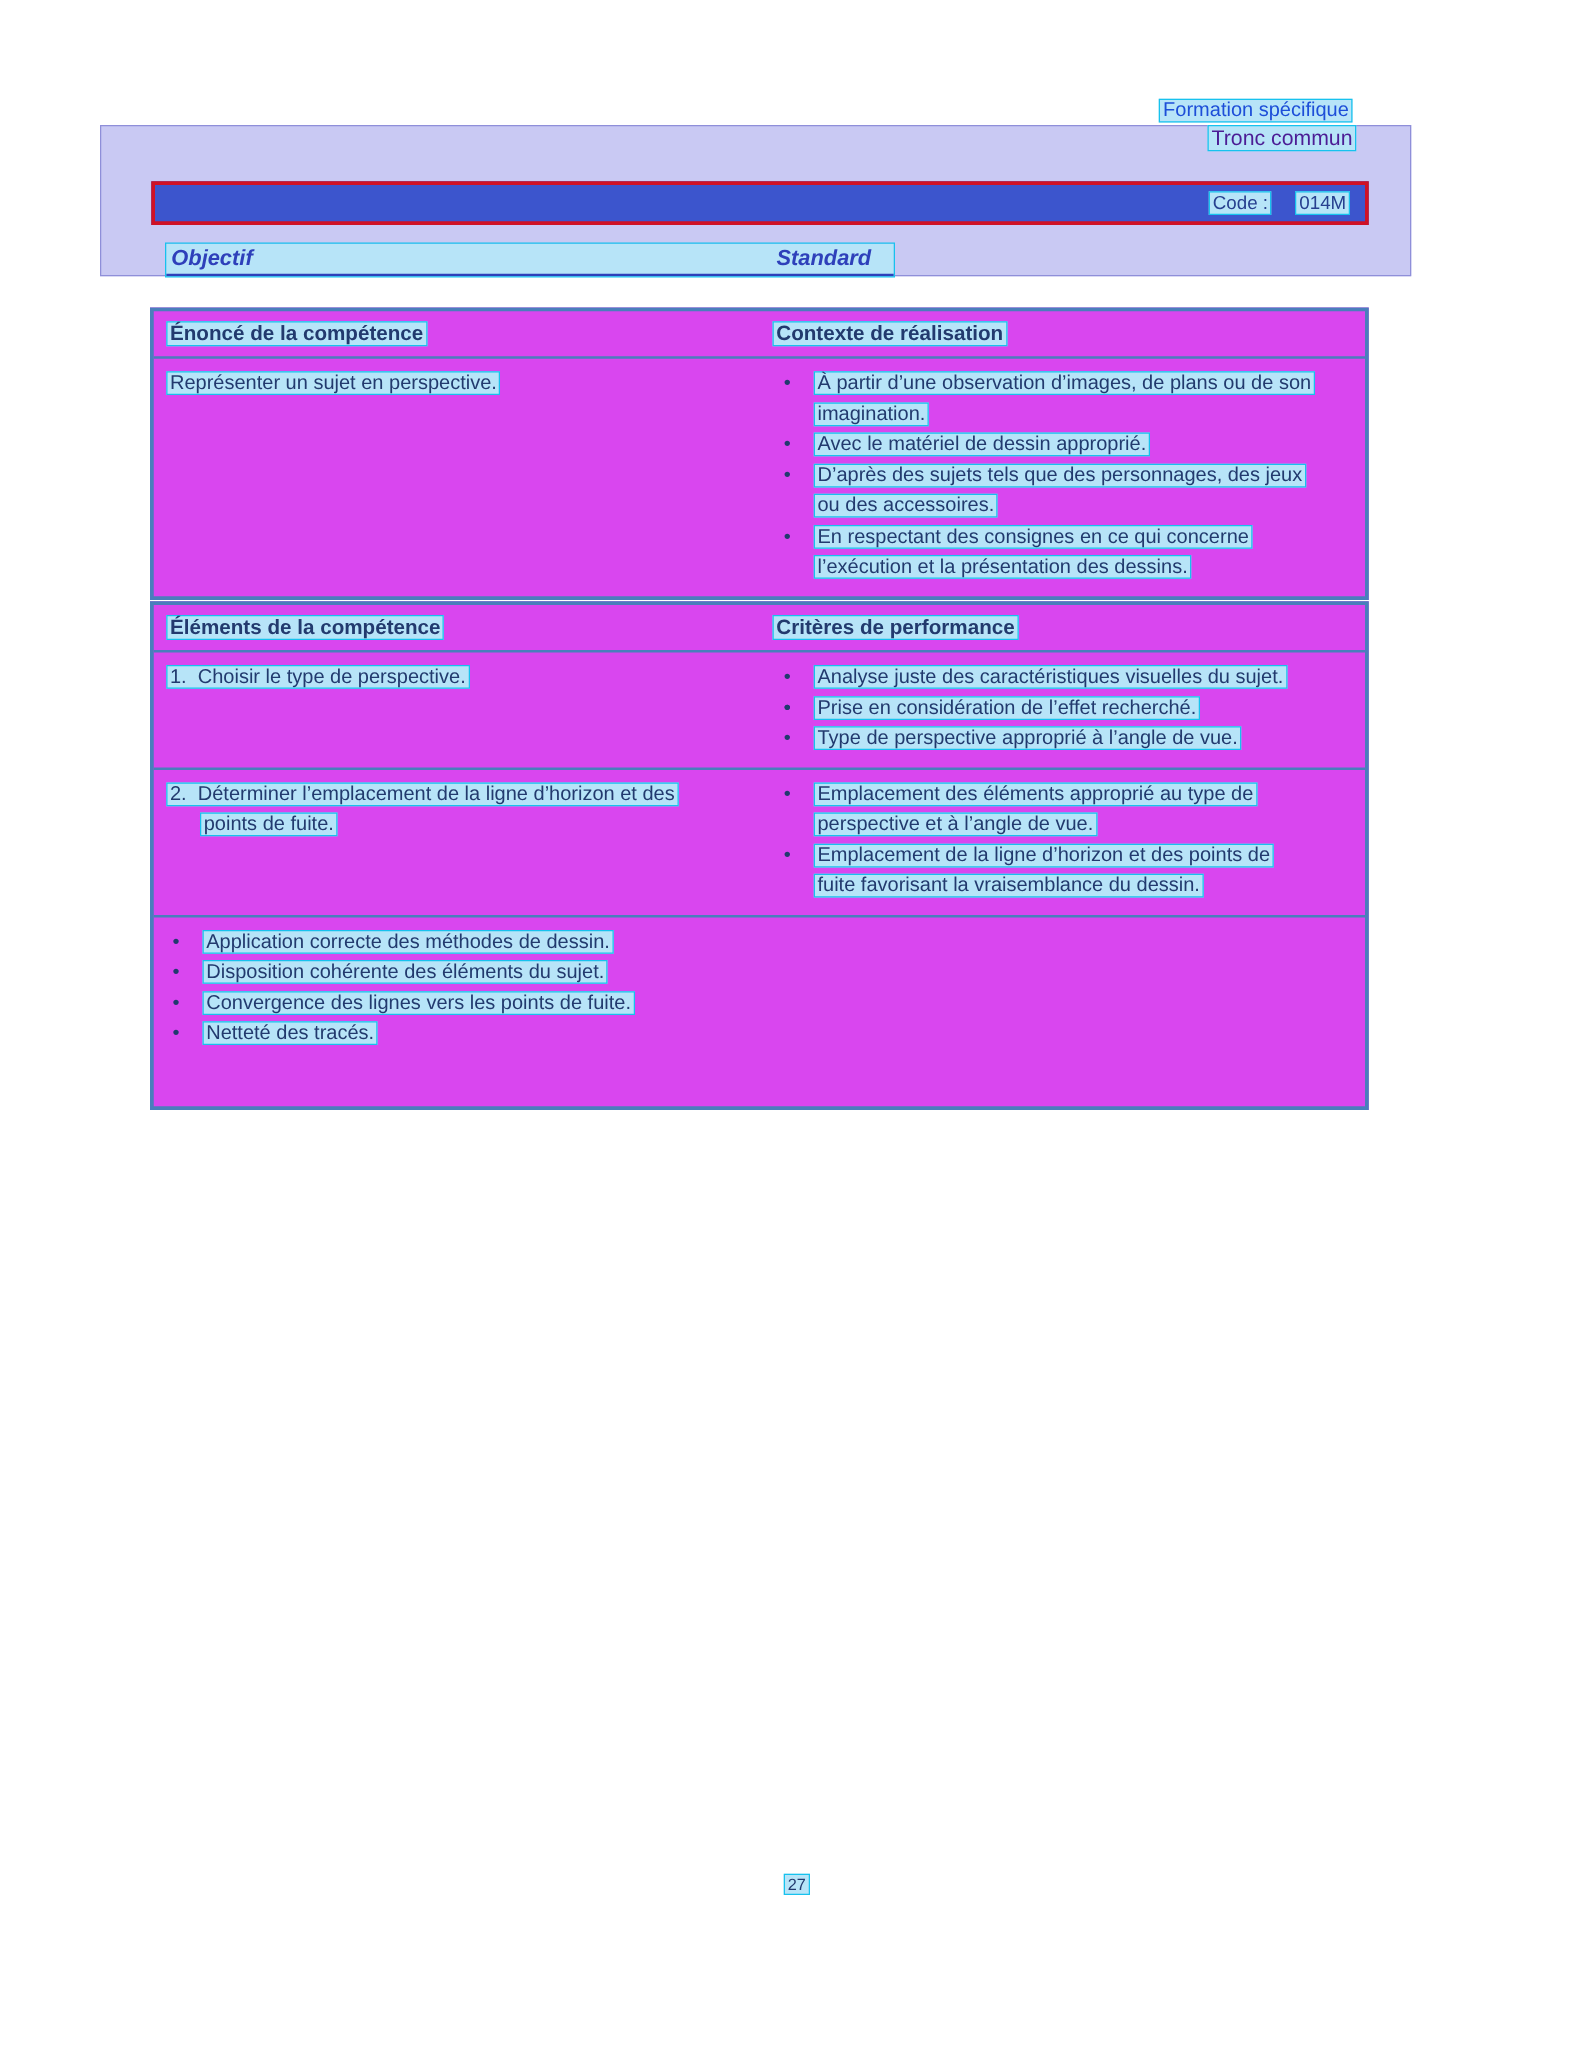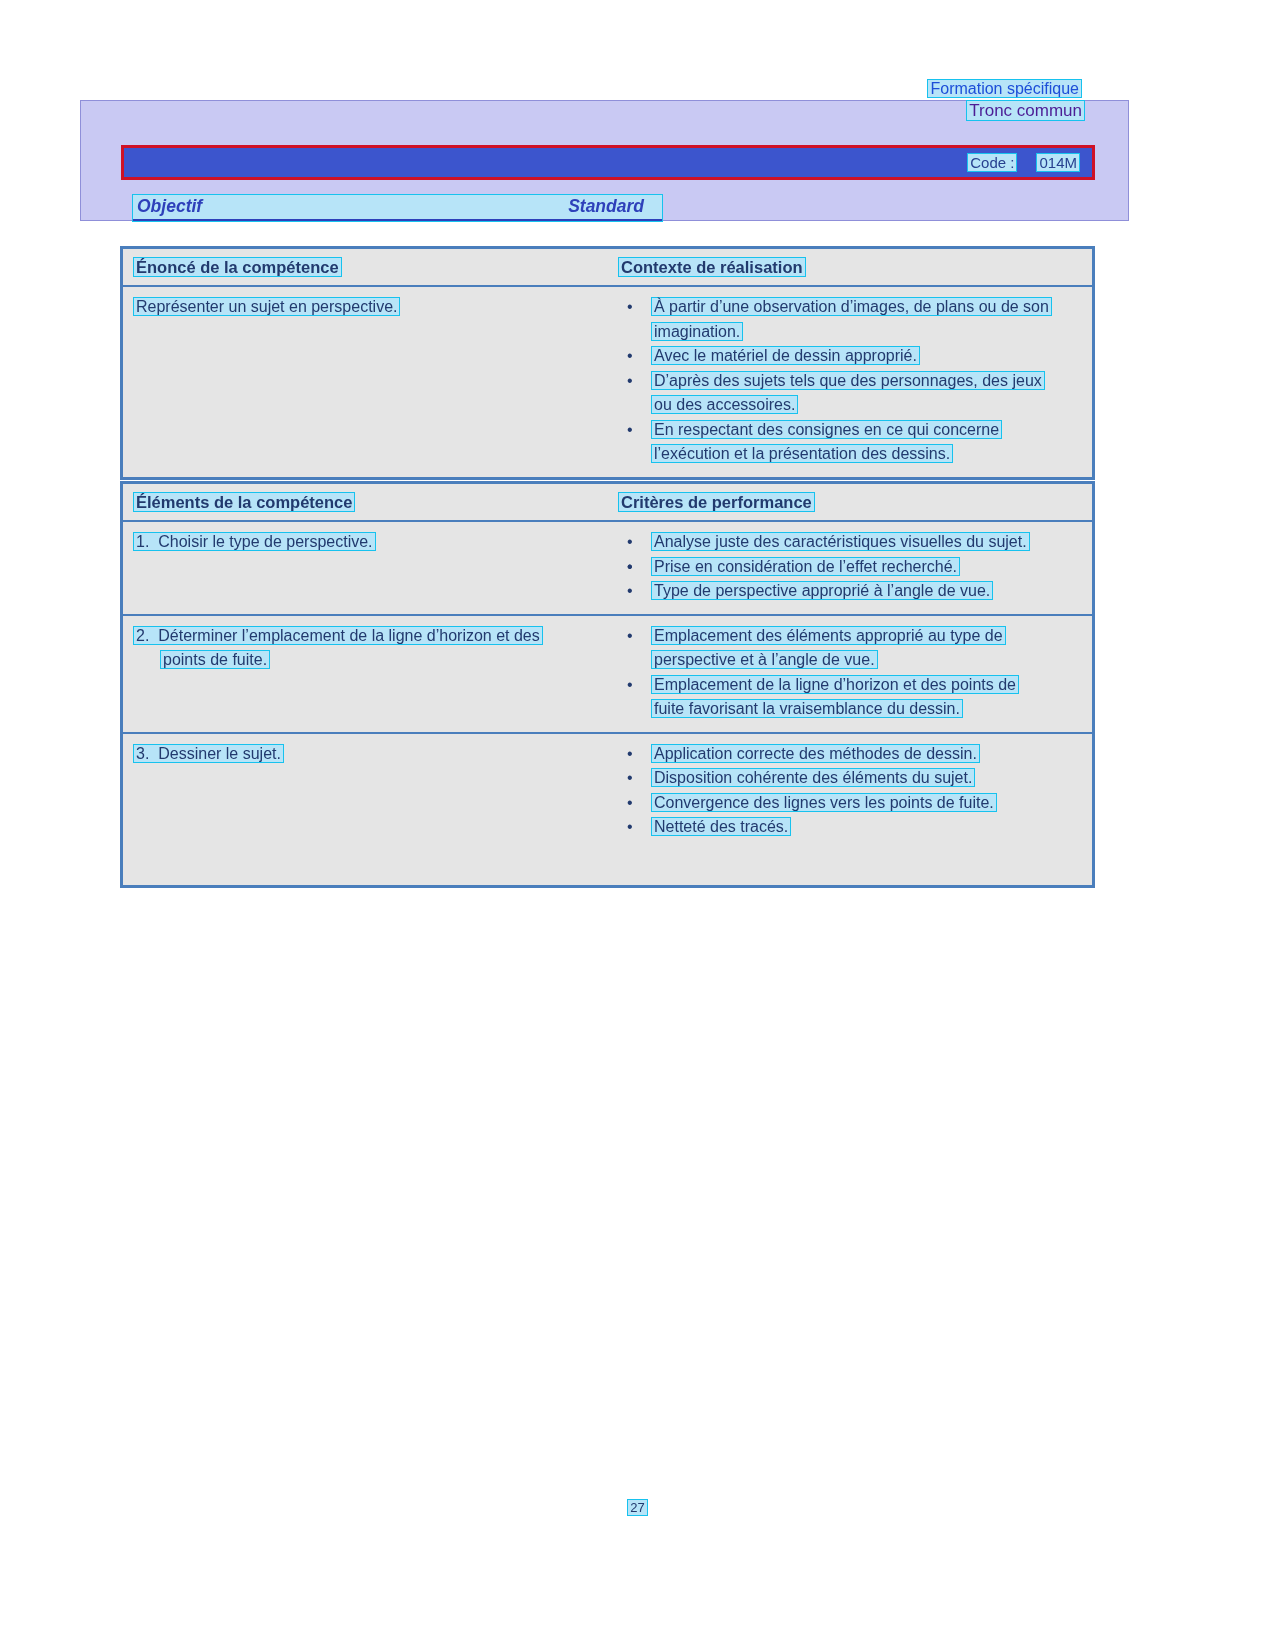--- a/index.html
+++ b/index.html
@@ -26,35 +26,35 @@
     background:#c9c9f3; border:1px solid #8f8fd9; box-sizing:border-box; z-index:1;
   }
   #title-bar {
     position:absolute; left:40px; top:44px; width:974px; height:35px;
     background:#3c55cd; border:3px solid #cf1126; box-sizing:border-box;
     display:flex; align-items:center; justify-content:flex-end;
     gap:19px; padding-right:12px; font-size:15px;
   }
   #title-bar .code { color:#27408f; }
   #objectif-line {
-    position:absolute; left:52px; top:94px; width:529px; box-sizing:border-box;
+    position:absolute; left:52px; top:94px; width:582px; box-sizing:border-box;
     display:flex; align-items:baseline;
     font-style:italic; font-weight:bold; font-size:17.5px; line-height:21px;
     color:#2e40ba;
     background:#b7e4f8; outline:1px solid #17c2ee;
     border-bottom:2.5px solid #2e40ba;
     padding:1px 4px 2px;
     text-align:right;
   }
   #objectif-line .spacer { flex:1; }
   #objectif-line .end-spacer { width:14px; }
   
   .doc-table {
     position:absolute; left:120px; width:975px;
-    border:3px solid #4a7ebc; box-sizing:border-box; background:#e5e5e5;
+    border:3px solid #4a7ebc; box-sizing:border-box; background:#d946ef;
   }
   #table1 { top:246px; min-height:214px; }
   #table2 { top:481px; min-height:407px; }
   .t-head {
     display:grid; grid-template-columns:489px 1fr;
     padding:9px 0 8px; border-bottom:2px solid #4a7ebc;
     font-weight:bold; font-size:16.5px;
   }
   .t-row {
     display:grid; grid-template-columns:489px 1fr;
@@ -154,25 +154,20 @@
       </div>
       <div class="cell-r">
         <ul class="bullets">
           <li><span class="bullet">•</span><span class="hl">Emplacement des éléments approprié au type de perspective et à l’angle de vue.</span></li>
           <li><span class="bullet">•</span><span class="hl">Emplacement de la ligne d’horizon et des points de fuite favorisant la vraisemblance du dessin.</span></li>
         </ul>
       </div>
     </div>
 
     <div class="t-row">
-      <div class="cell-l">
-        <div class="hang">
-          <span class="hl">3.&nbsp; Dessiner le sujet.</span>
-        </div>
-      </div>
       <div class="cell-r">
         <ul class="bullets">
           <li><span class="bullet">•</span><span class="hl">Application correcte des méthodes de dessin.</span></li>
           <li><span class="bullet">•</span><span class="hl">Disposition cohérente des éléments du sujet.</span></li>
           <li><span class="bullet">•</span><span class="hl">Convergence des lignes vers les points de fuite.</span></li>
           <li><span class="bullet">•</span><span class="hl">Netteté des tracés.</span></li>
         </ul>
       </div>
     </div>
   </div>

